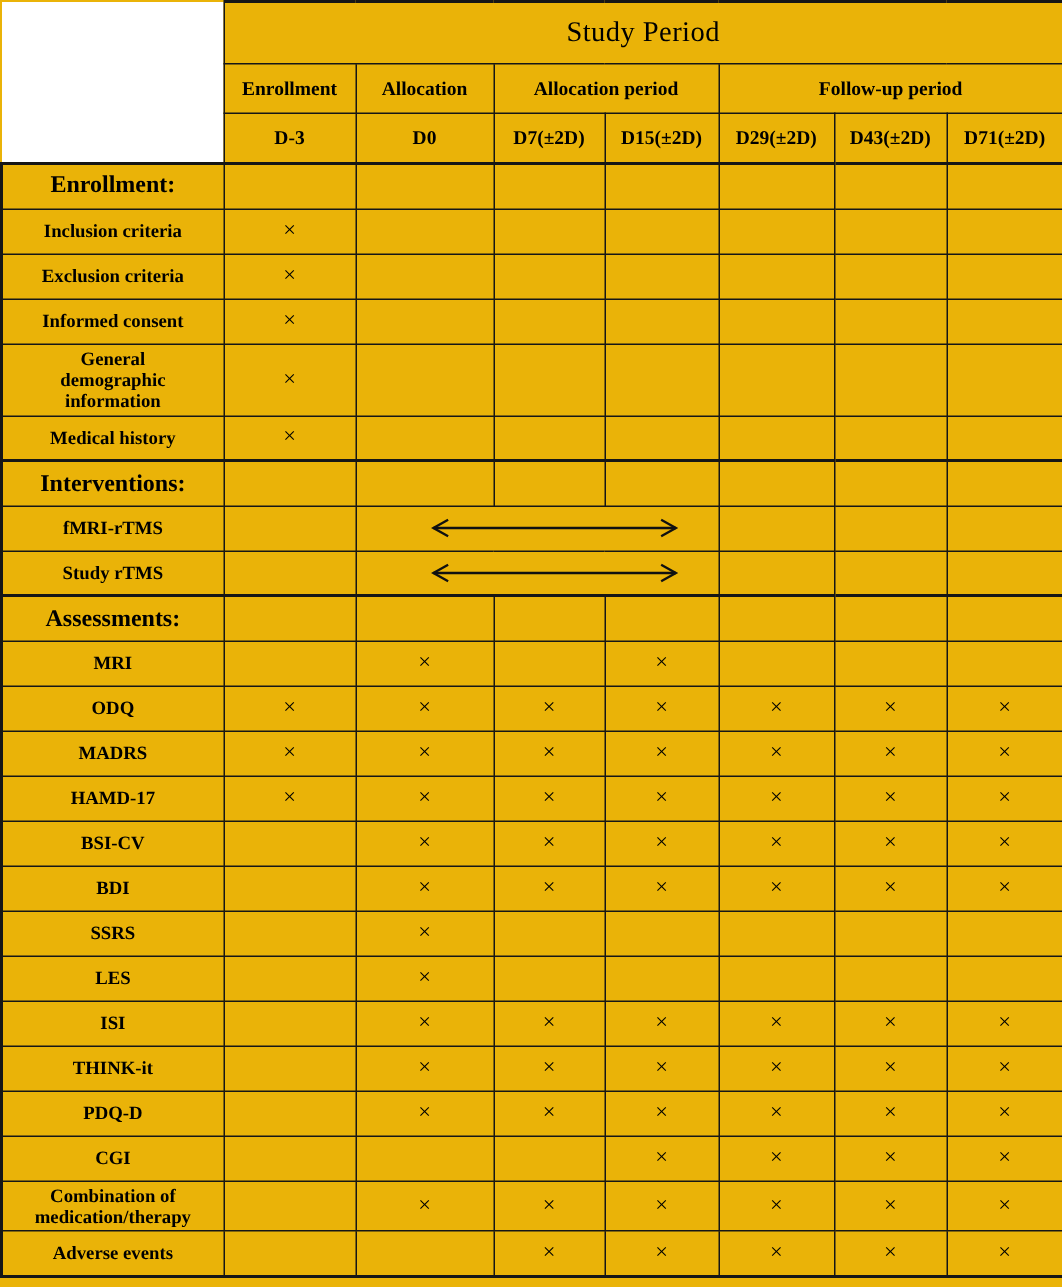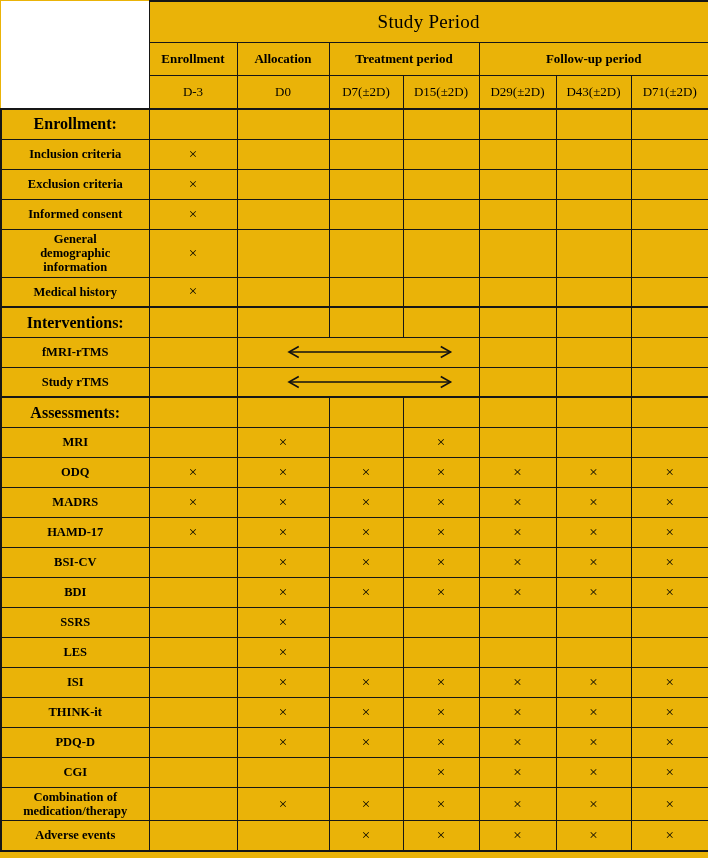--- a/index.html
+++ b/index.html
@@ -40,21 +40,21 @@
     letter-spacing: 0.3px;
   }
   th.phase {
     font-size: 13px;
     font-weight: 700;
     height: 30px;
     margin-left: 41px;
   }
   th.time {
     font-size: 13px;
-    font-weight: 400;
+    font-weight: 700;
     height: 30px;
     padding: 1px 1px;
   }
   tbody tr { height: 30px; }
   td.section-label {
     font-size: 16px;
     font-weight: 700;
     text-align: center;
     line-height: 1.1;
   }
@@ -89,21 +89,21 @@
       <col style="width:78px">
     </colgroup>
     <thead>
         <tr class="header-row-1">
           <th class="corner" rowspan="3"></th>
           <th class="study-period" colspan="7">Study Period</th>
         </tr>
         <tr class="header-row-2">
           <th class="phase" colspan="1">Enrollment</th>
           <th class="phase" colspan="1">Allocation</th>
-          <th class="phase" colspan="2">Treatment period</th>
+          <th class="phase" colspan="2">Allocation period</th>
           <th class="phase" colspan="3">Follow-up period</th>
         </tr>
         <tr class="header-row-3">
           <th class="time">D-3</th>
           <th class="time">D0</th>
           <th class="time">D7(±2D)</th>
           <th class="time">D15(±2D)</th>
           <th class="time">D29(±2D)</th>
           <th class="time">D43(±2D)</th>
           <th class="time">D71(±2D)</th>

